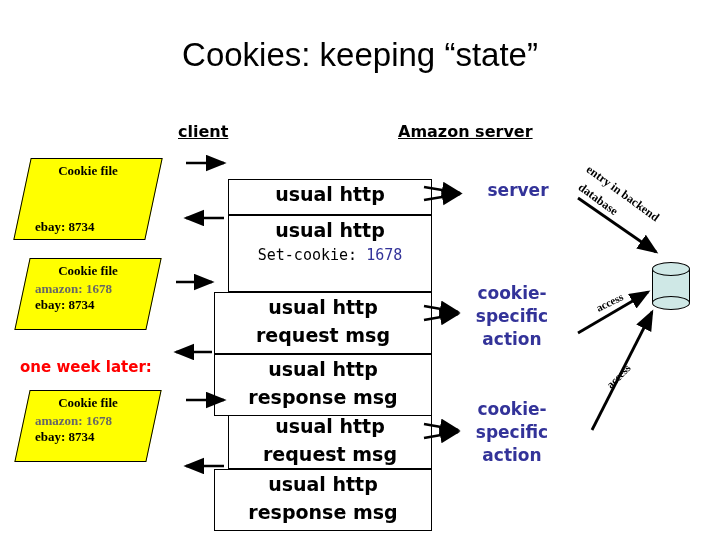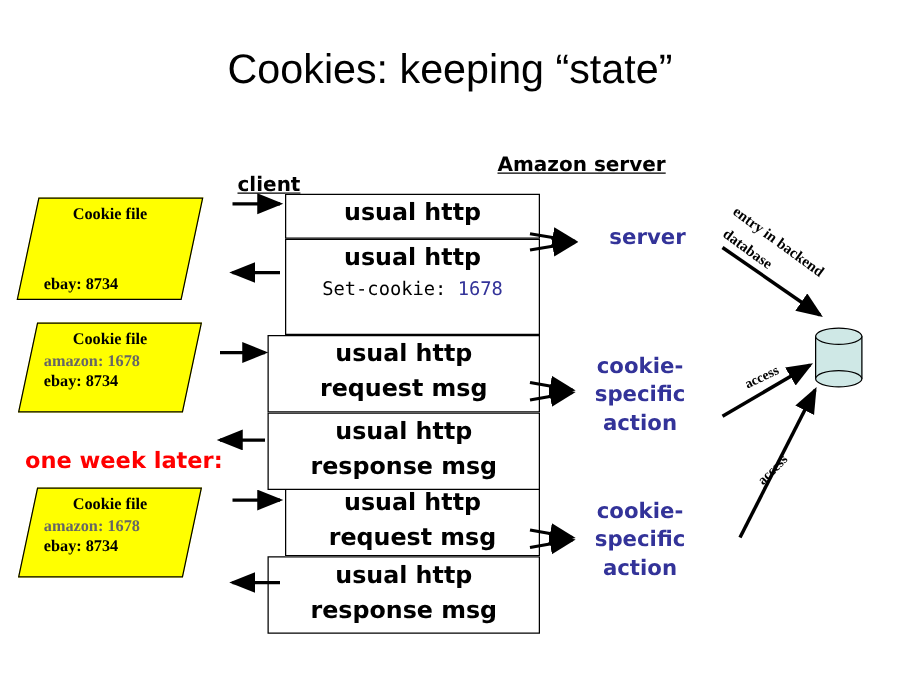--- a/index.html
+++ b/index.html
@@ -33,21 +33,21 @@
   }
 
   
   .col-head {
     font-family: "DejaVu Sans", sans-serif;
     font-size: 16px;
     font-weight: 600;
     text-decoration: underline;
     white-space: nowrap;
   }
-  #head-client { left: 190px; top: 122px; margin-top: 16px; }
+  #head-client { left: 178px; top: 122px; }
   #head-server { left: 398px; top: 122px; }
 
   
   .cookie-file {
     background: #ffff00;
     border: 1px solid #000000;
     transform: skewX(-12deg);
     box-sizing: border-box;
   }
   .cookie-inner {
@@ -82,31 +82,32 @@
   #cookie-1 .cookie-inner { justify-content: space-between; }
   #cookie-2 { left: 22px;  top: 258px; width: 132px; height: 72px; }
   #cookie-3 { left: 22px;  top: 390px; width: 132px; height: 72px; }
 
   
   #one-week-later {
     left: 20px; top: 358px;
     color: #ff0000;
     font-family: "DejaVu Sans", sans-serif;
     font-weight: bold;
-    font-size: 18px;
+    font-size: 15px;
     white-space: nowrap;
   }
 
   
   .msg-box {
     border: 1.5px solid #000000;
     background: #ffffff;
     box-sizing: border-box;
     overflow: hidden;
     text-align: center;
+    margin-top: 24px;
   }
   .msg-line {
     font-family: "DejaVu Sans", sans-serif;
     font-weight: bold;
     font-size: 19px;
     line-height: 28px;
     white-space: nowrap;
   }
   .msg-line.mono {
     font-family: "DejaVu Sans Mono", monospace;

